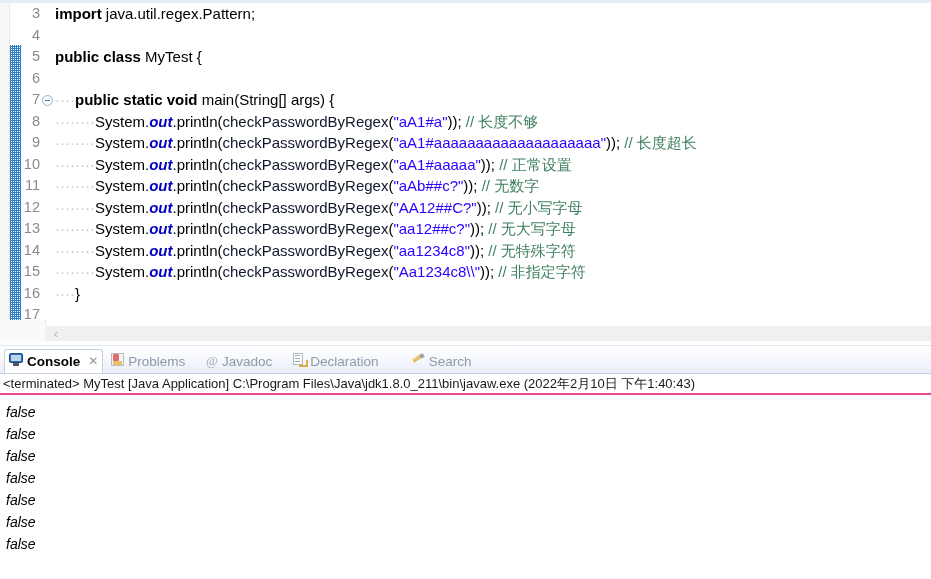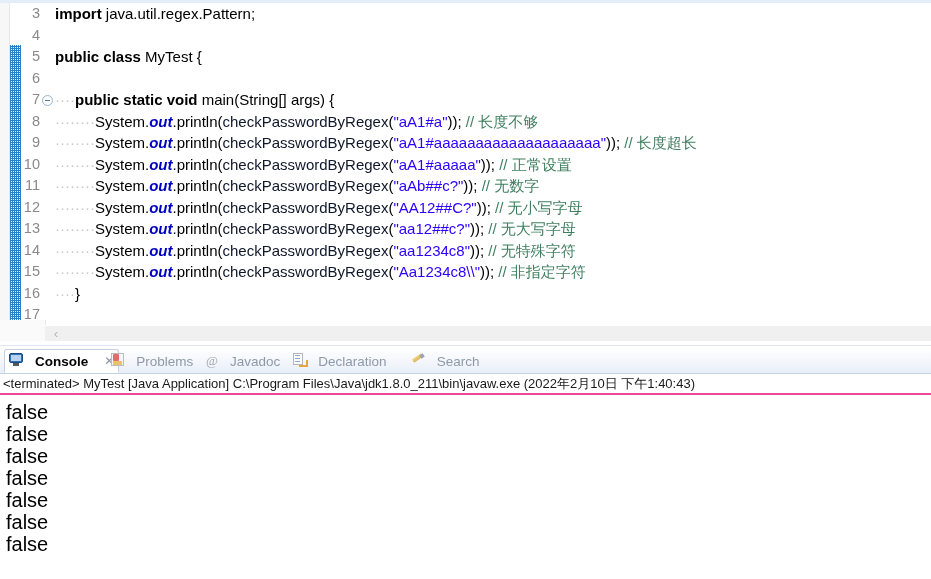--- a/index.html
+++ b/index.html
@@ -154,21 +154,21 @@
     height: 25px;
     background: linear-gradient(to bottom, #ffffff 0%, #f2f5fb 60%, #e9eef8 100%);
     border-bottom: 1px solid #c4d0e4;
   }
   .tab {
     position: absolute;
     top: 1px;
     height: 24px;
     display: flex;
     align-items: center;
-    gap: 12px;
+    gap: 4px;
     font-size: 13.5px;
     color: #8f9aa8;
     padding: 0 4px;
     box-sizing: border-box;
     font-family: "Liberation Sans", sans-serif;
   }
   .tab.active {
     color: #000000;
     font-weight: bold;
     background: #ffffff;
@@ -273,24 +273,25 @@
     white-space: nowrap;
     font-family: "Liberation Sans", sans-serif;
   }
   .console-out {
     position: relative;
     padding: 6px 0 0 6px;
   }
   .out-line {
     height: 22px;
     line-height: 22px;
-    font-size: 20px;
+    font-size: 14px;
     color: #000000;
     font-family: "Liberation Sans", sans-serif;
     white-space: nowrap;
+    font-style: italic;
   }
 </style>
 </head>
 <body>
 
 <div class="top-strip"></div>
 
 <div class="editor">
   <div class="editor-left-strip"></div>
   <div class="change-bar"></div>

